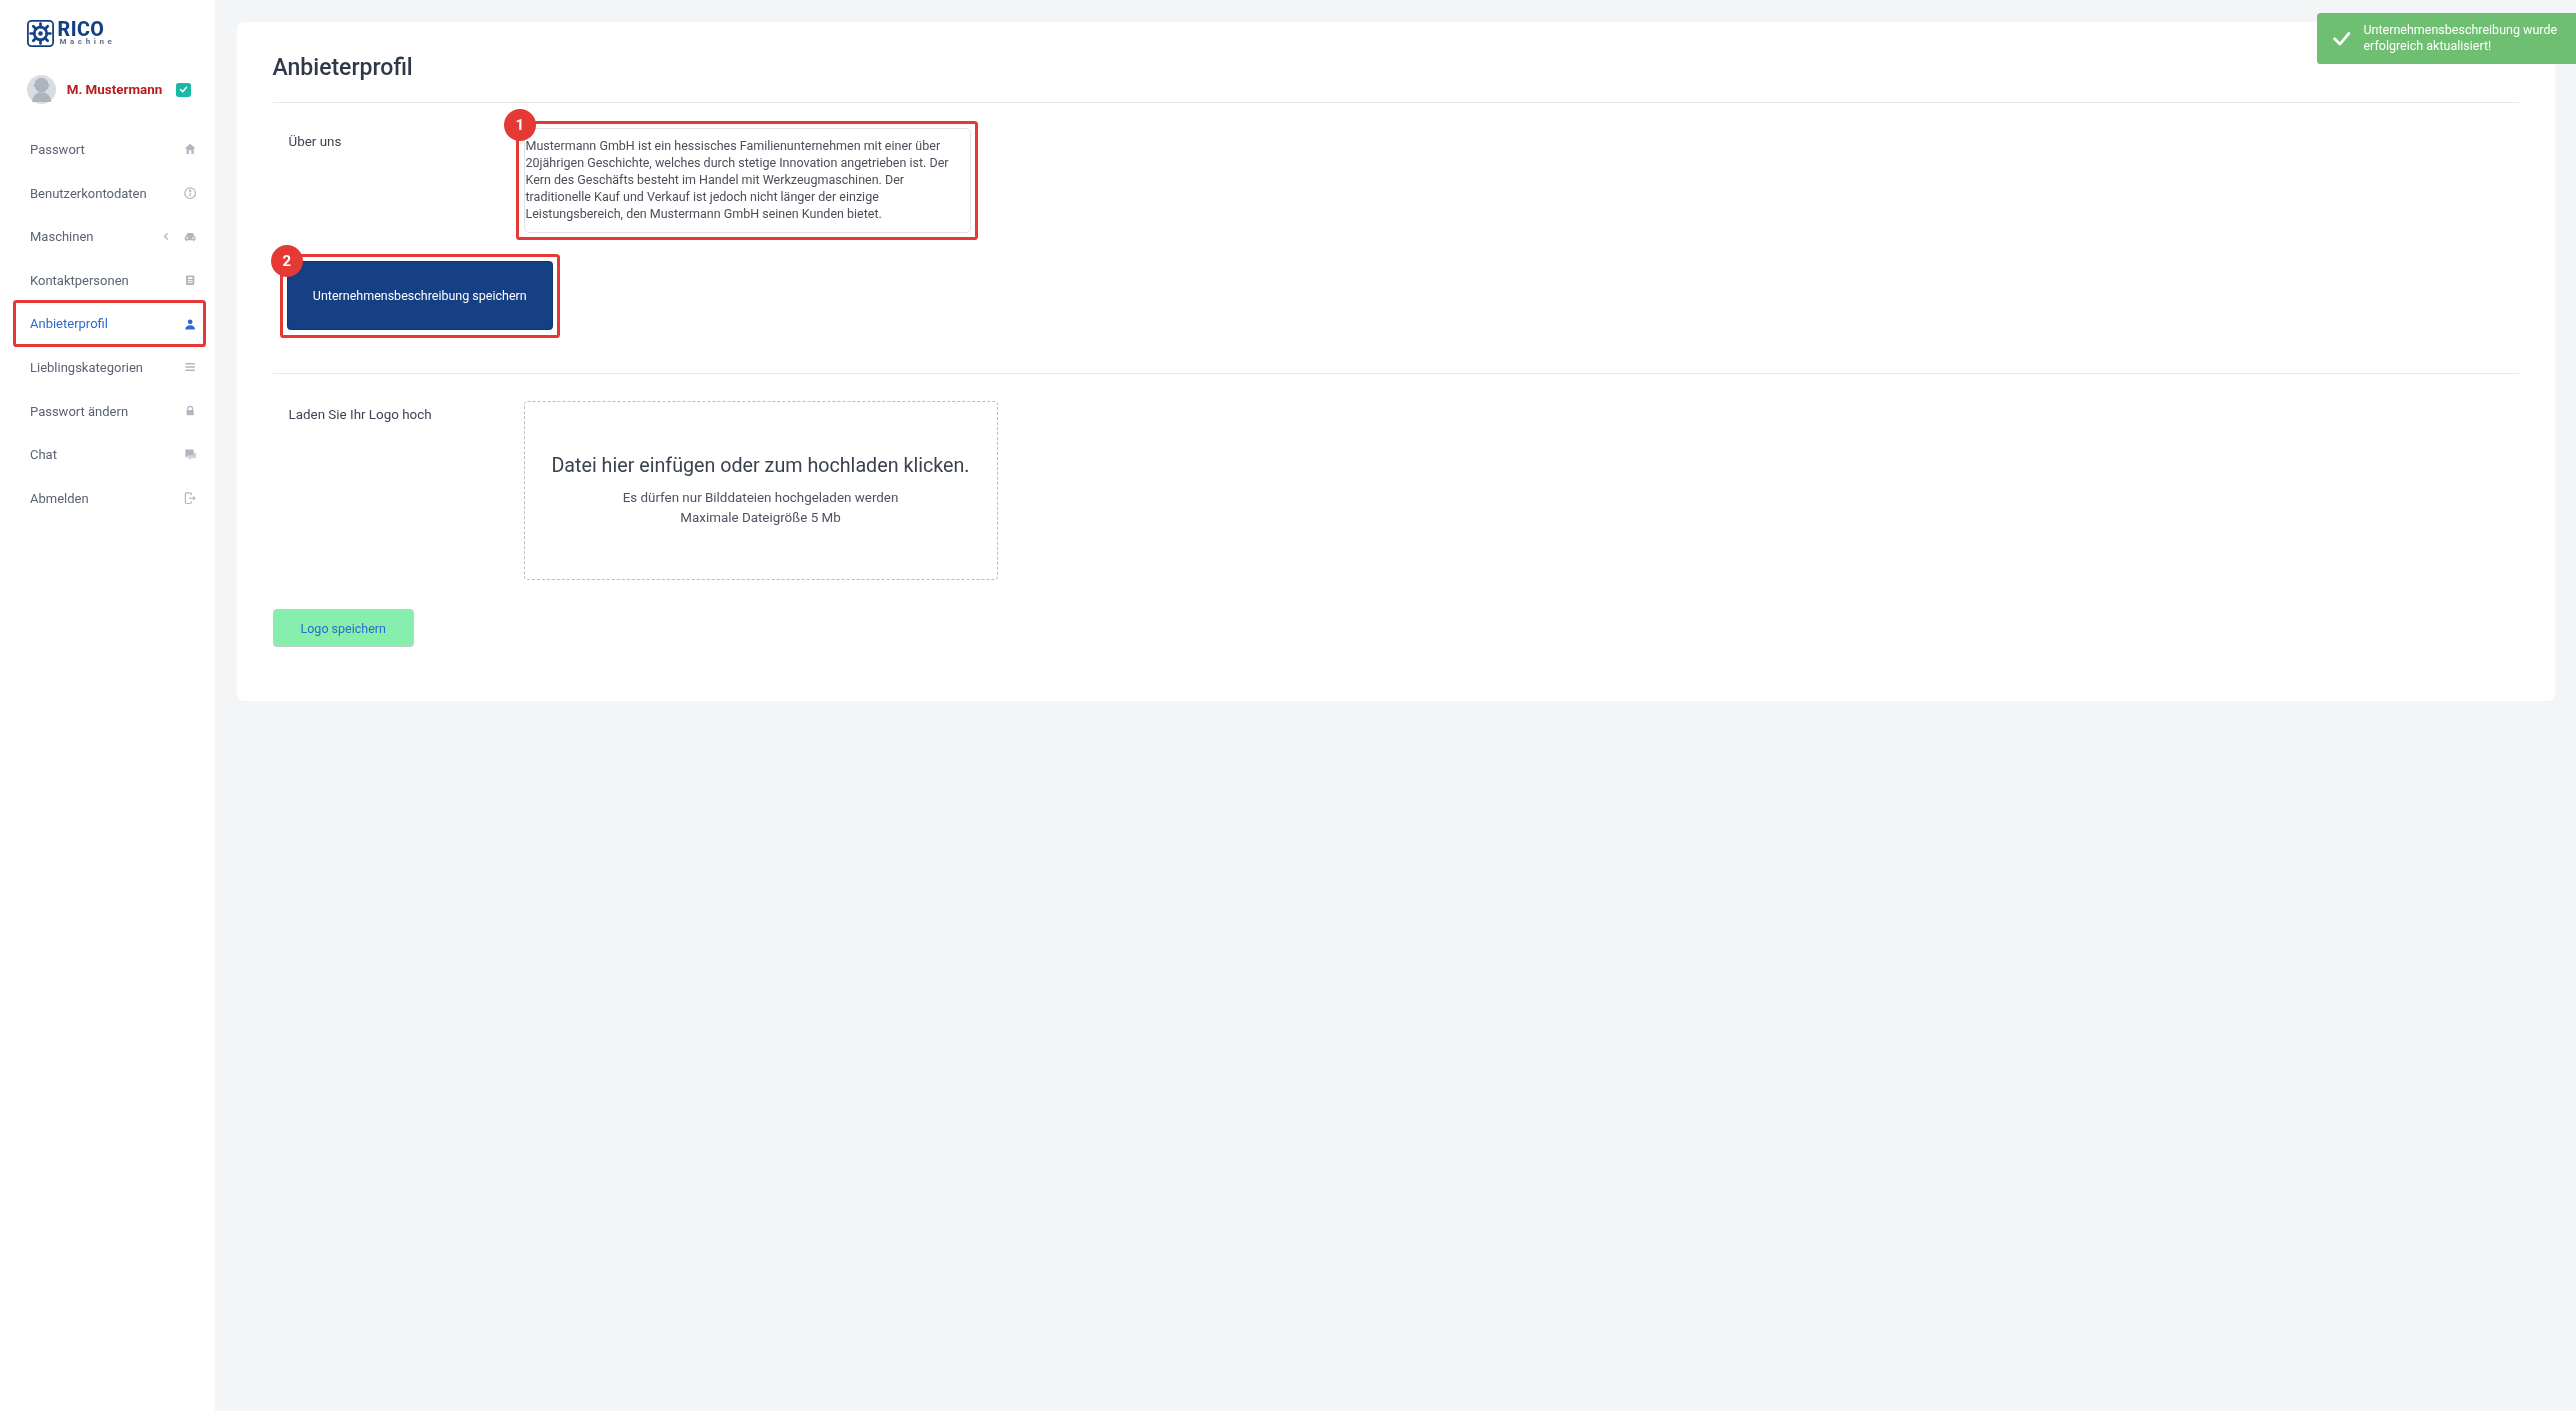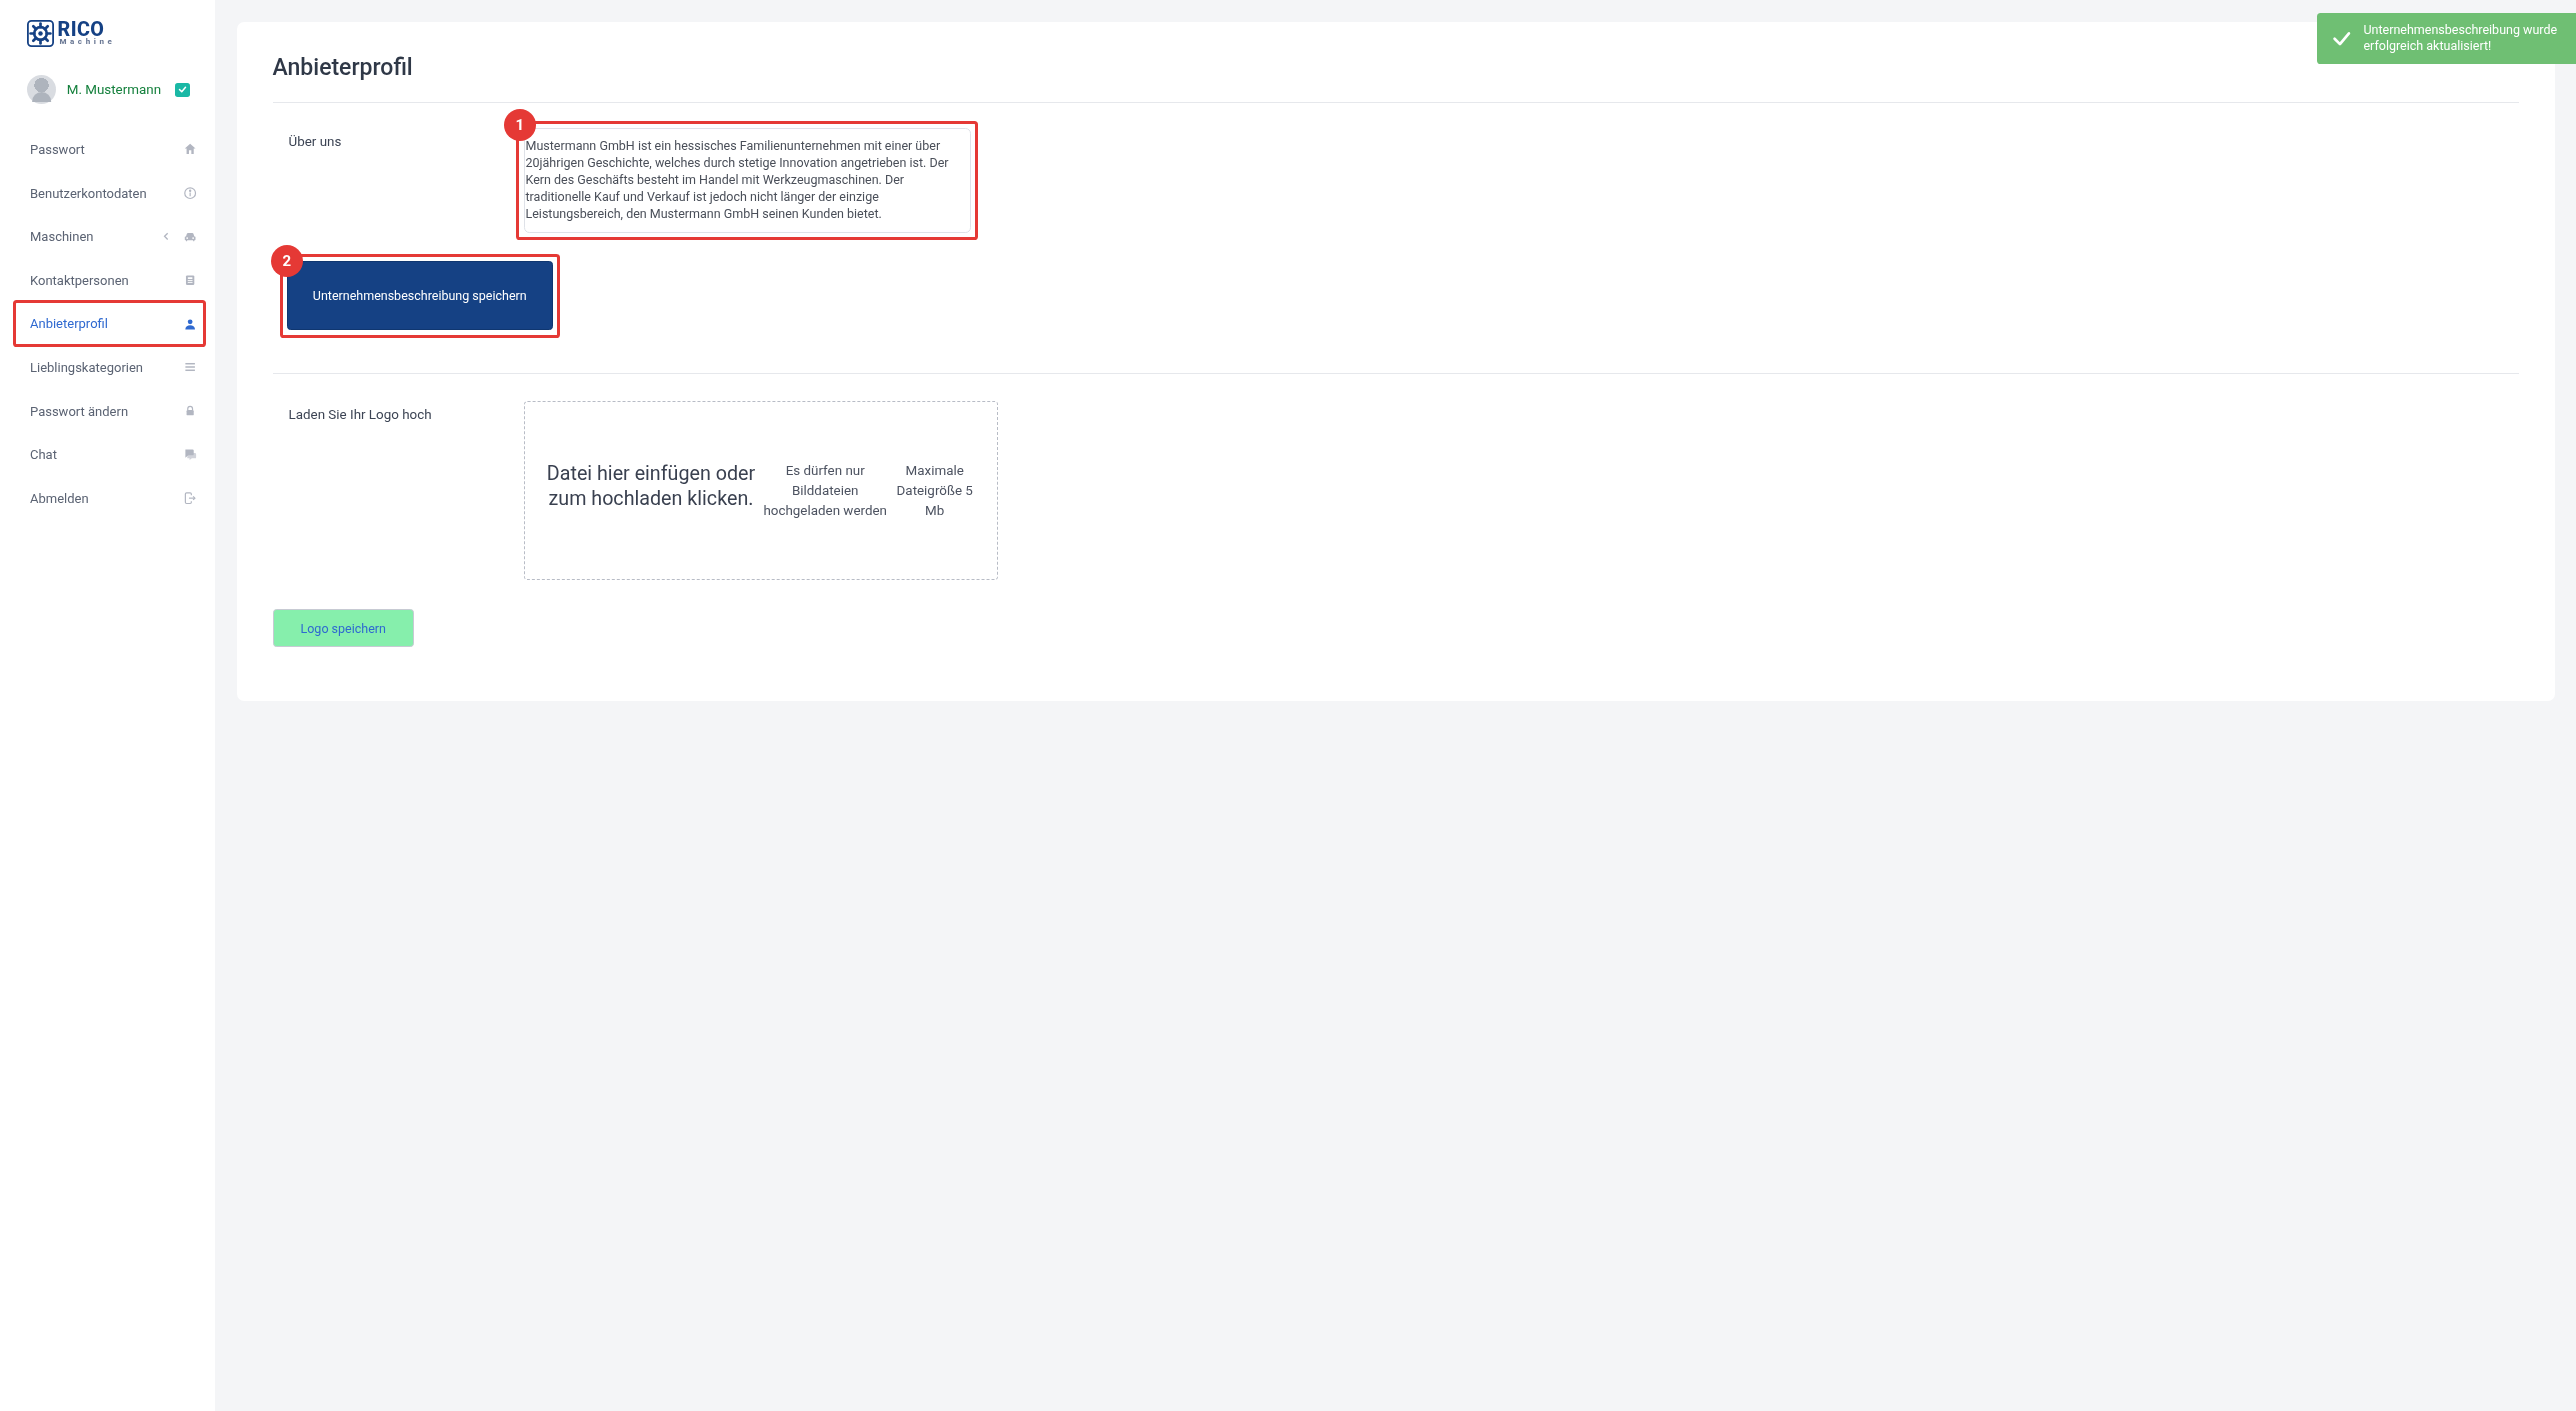--- a/index.html
+++ b/index.html
@@ -20,21 +20,21 @@
   .sidebar{flex:0 0 215px;padding:0 0 18px 0}
   .logo{display:flex;align-items:center;gap:3.6px;padding:19.7px 27px 9px 27px}
   .logo-icon svg{display:block}
   .logo-text{font-weight:800;color:var(--blue-dark);letter-spacing:0.4px;line-height:.9}
   .logo-top{font-size:19.7px}
   .logo-bot{font-size:8px;letter-spacing:3.6px;color:#6b7995;margin-left:1.8px}
 
   .profile{display:flex;align-items:center;gap:10.7px;padding:19.7px 18px 9px 27px}
   .avatar{width:29px;height:29px;border-radius:50%;background:radial-gradient(circle at 50% 35%,#aeb4bd 0 30%,#d9dce1 30% 100%);position:relative}
   .avatar::after{content:"";position:absolute;bottom:2.7px;left:50%;transform:translateX(-50%);width:19.7px;height:9.8px;border-radius:9.8px 9.8px 0 0;background:#aeb4bd}
-  .profile-name{font-weight:400;font-size:13.4px;color:#15803d}
+  .profile-name{font-weight:700;font-size:13.4px;color:#b91c1c}
   .verified{display:inline-flex;width:14.3px;height:14.3px;border-radius:2.7px;background:#1ab8a5;align-items:center;justify-content:center;margin-left:3.6px}
   .verified svg{display:block}
 
   .nav{list-style:none;margin:14.3px 0 0 0;padding:0}
   .nav li{display:flex;align-items:center;justify-content:space-between;padding:14.3px 18px 14.3px 30px;color:#5b6373;cursor:pointer;font-size:13px;position:relative}
   .nav li .label{flex:1}
   .nav li .icons{display:flex;align-items:center;gap:7.2px;color:#b2b6c1}
   .nav li.active{color:var(--active)}
   .nav li.active .icons{color:var(--active)}
   .frame{position:absolute;inset:-1.8px 9px -1.8px 12.5px;border:3.6px solid var(--red);border-radius:3.6px;pointer-events:none}
@@ -51,21 +51,21 @@
 
   .textbox{border:0.9px solid #dfe2e8;border-radius:5.4px;padding:9px 1px;font-size:12.5px;line-height:1.35;color:#4a4f59;min-height:89px;width:447px;max-width:100%;position:relative}
   .textbox-frame{position:absolute;inset:-7.2px;border:3.6px solid var(--red);border-radius:3.6px;pointer-events:none}
 
   .btn-primary{display:inline-block;background:var(--blue-dark);color:#fff;border:0.9px solid #0f3670;border-radius:3.6px;padding:26px 25px;font-size:12.5px;cursor:pointer}
   .btn-primary-wrap{position:relative;display:inline-block;margin-top:19.7px;margin-left:14.3px}
   .btn-frame{position:absolute;inset:-7.2px;border:3.6px solid var(--red);border-radius:3.6px;pointer-events:none}
 
   .callout-num{position:absolute;width:32px;height:32px;border-radius:50%;background:var(--red);color:#fff;font-weight:700;display:flex;align-items:center;justify-content:center;font-size:15px;z-index:5}
 
-  .dropzone{border:1.8px dashed #b8bcc6;border-radius:3.6px;width:474px;max-width:100%;min-height:179px;display:flex;flex-direction:row;align-items:center;justify-content:center;text-align:center;padding:21.5px;cursor:pointer}
+  .dropzone{border:1.8px dashed #b8bcc6;border-radius:3.6px;width:474px;max-width:100%;min-height:179px;display:flex;flex-direction:column;align-items:center;justify-content:center;text-align:center;padding:21.5px;cursor:pointer}
   .dropzone-title{font-size:19.7px;color:#3a4150;font-weight:400;margin-bottom:9px;line-height:1.3}
   .dropzone-sub{font-size:13.4px;color:#4d5361;line-height:1.5}
 
   .btn-outline{display:inline-block;background:#86efac;color:var(--active);border:0.9px solid #c7cad3;border-radius:3.6px;padding:10.7px 27px;font-size:12.5px;cursor:pointer;margin-top:19.7px;margin-left:0}
 
   
   .topbar{position:absolute;top:18px;right:21.5px;display:flex;align-items:center;gap:9px;z-index:50}
   .flag{width:27px;height:18px;background:linear-gradient(180deg,#000 0 33.33%,#dd0000 33.33% 66.66%,#ffce00 66.66% 100%);border:0.9px solid #ddd;cursor:pointer}
 
   .toast{position:absolute;top:12.5px;right:0;background:var(--green);color:#fff;border-radius:3.6px 0 0 3.6px;padding:9px 18px 9px 14.3px;display:flex;align-items:center;gap:10.7px;font-size:12.5px;line-height:1.35;z-index:60;max-width:259px}

